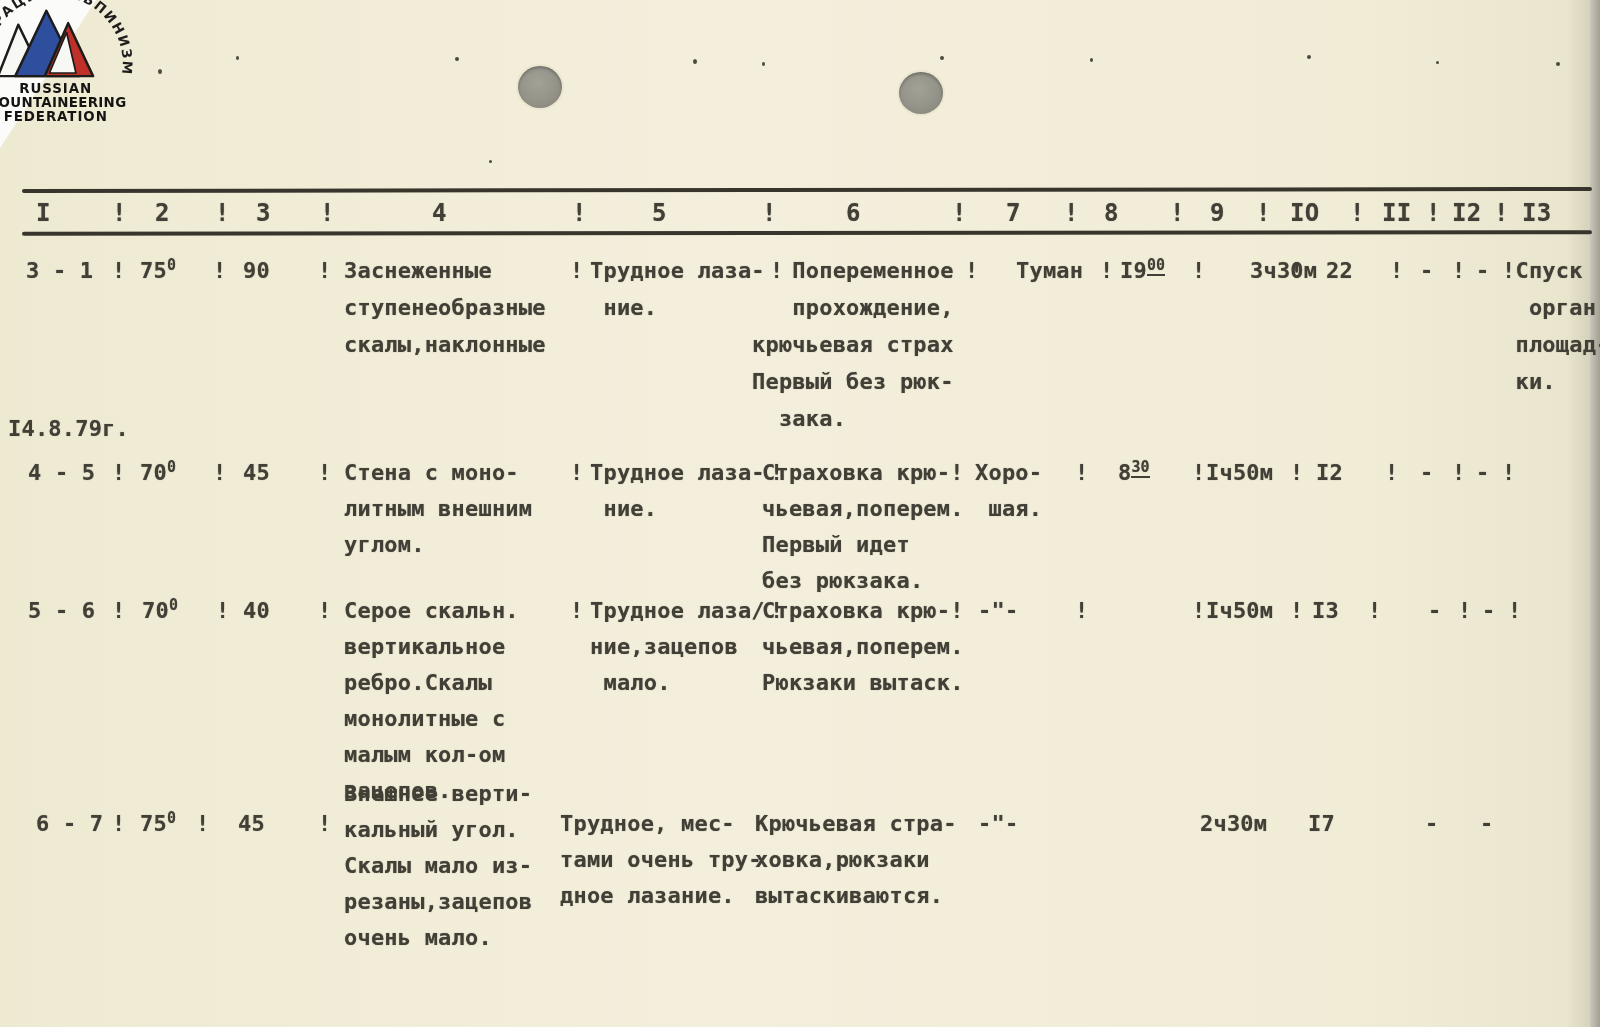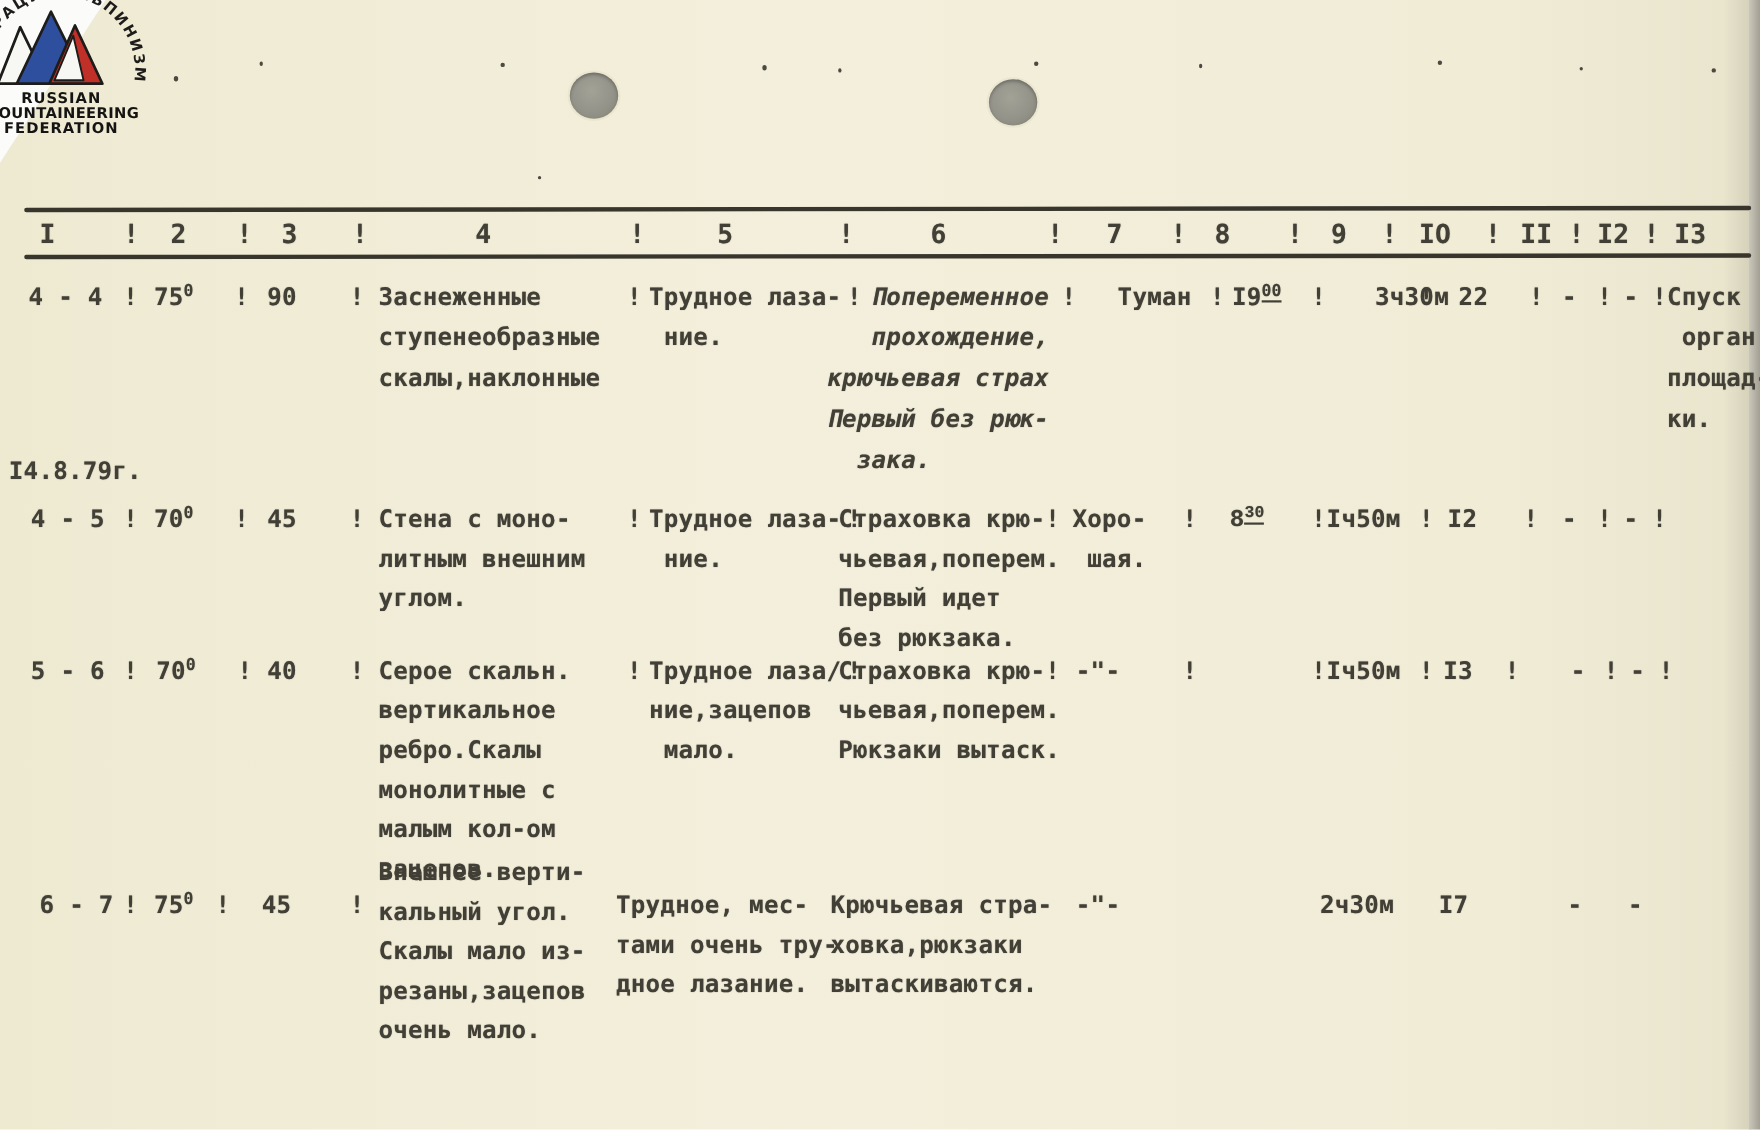--- a/index.html
+++ b/index.html
@@ -106,34 +106,34 @@
 <span class="t hdr" style="left:1210px;top:198px;">9</span>
 <span class="t hdr" style="left:1256px;top:198px;">!</span>
 <span class="t hdr" style="left:1290px;top:198px;">IO</span>
 <span class="t hdr" style="left:1350px;top:198px;">!</span>
 <span class="t hdr" style="left:1382px;top:198px;text-align:right;">II</span>
 <span class="t hdr" style="left:1426px;top:198px;">!</span>
 <span class="t hdr" style="left:1452px;top:198px;">I2</span>
 <span class="t hdr" style="left:1494px;top:198px;">!</span>
 <span class="t hdr" style="left:1522px;top:198px;">I3</span>
 
-<span class="t" style="left:26px;top:252px;">4 - 4</span>
+<span class="t" style="left:26px;top:252px;">3 - 1</span>
 <span class="t" style="left:112px;top:252px;">!</span>
 <span class="t" style="left:140px;top:252px;"><span>75</span><span class="sup">0</span></span>
 <span class="t" style="left:213px;top:252px;">!</span>
 <span class="t" style="left:243px;top:252px;">90</span>
 <span class="t" style="left:318px;top:252px;">!</span>
 <span class="t" style="left:344px;top:252px;">Заснеженные
 ступенеобразные
 скалы,наклонные</span>
 <span class="t" style="left:570px;top:252px;">!</span>
 <span class="t" style="left:590px;top:252px;">Трудное лаза-
  ние.</span>
 <span class="t" style="left:770px;top:252px;">!</span>
-<span class="t" style="left:752px;top:252px;font-style:italic;">   Попеременное
+<span class="t" style="left:752px;top:252px;">   Попеременное
    прохождение,
 крючьевая страх
 Первый без рюк-
   зака.</span>
 <span class="t" style="left:965px;top:252px;">!</span>
 <span class="t" style="left:988px;top:252px;margin-left:28px;">Туман</span>
 <span class="t" style="left:1100px;top:252px;">!</span>
 <span class="t" style="left:1120px;top:252px;"><span>I9</span><span class="sup u">00</span></span>
 <span class="t" style="left:1192px;top:252px;">!</span>
 <span class="t" style="left:1206px;top:252px;margin-left:44px;">3ч30м</span>
@@ -163,21 +163,21 @@
 <span class="t lh36" style="left:590px;top:455px;">Трудное лаза-
  ние.</span>
 <span class="t lh36" style="left:770px;top:455px;">!</span>
 <span class="t lh36" style="left:762px;top:455px;">Страховка крю-!
 чьевая,поперем.
 Первый идет
 без рюкзака.</span>
 <span class="t lh36" style="left:975px;top:455px;">Хоро-
  шая.</span>
 <span class="t lh36" style="left:1075px;top:455px;">!</span>
-<span class="t lh36" style="left:1118px;top:455px;font-family:Liberation Mono, monospace;"><span>8</span><span class="sup u">30</span></span>
+<span class="t lh36" style="left:1118px;top:455px;"><span>8</span><span class="sup u">30</span></span>
 <span class="t lh36" style="left:1192px;top:455px;">!</span>
 <span class="t lh36" style="left:1206px;top:455px;">Iч50м</span>
 <span class="t lh36" style="left:1290px;top:455px;">!</span>
 <span class="t lh36" style="left:1316px;top:455px;">I2</span>
 <span class="t lh36" style="left:1385px;top:455px;">!</span>
 <span class="t lh36" style="left:1420px;top:455px;">-</span>
 <span class="t lh36" style="left:1452px;top:455px;">!</span>
 <span class="t lh36" style="left:1476px;top:455px;">-</span>
 <span class="t lh36" style="left:1502px;top:455px;">!</span>
 

